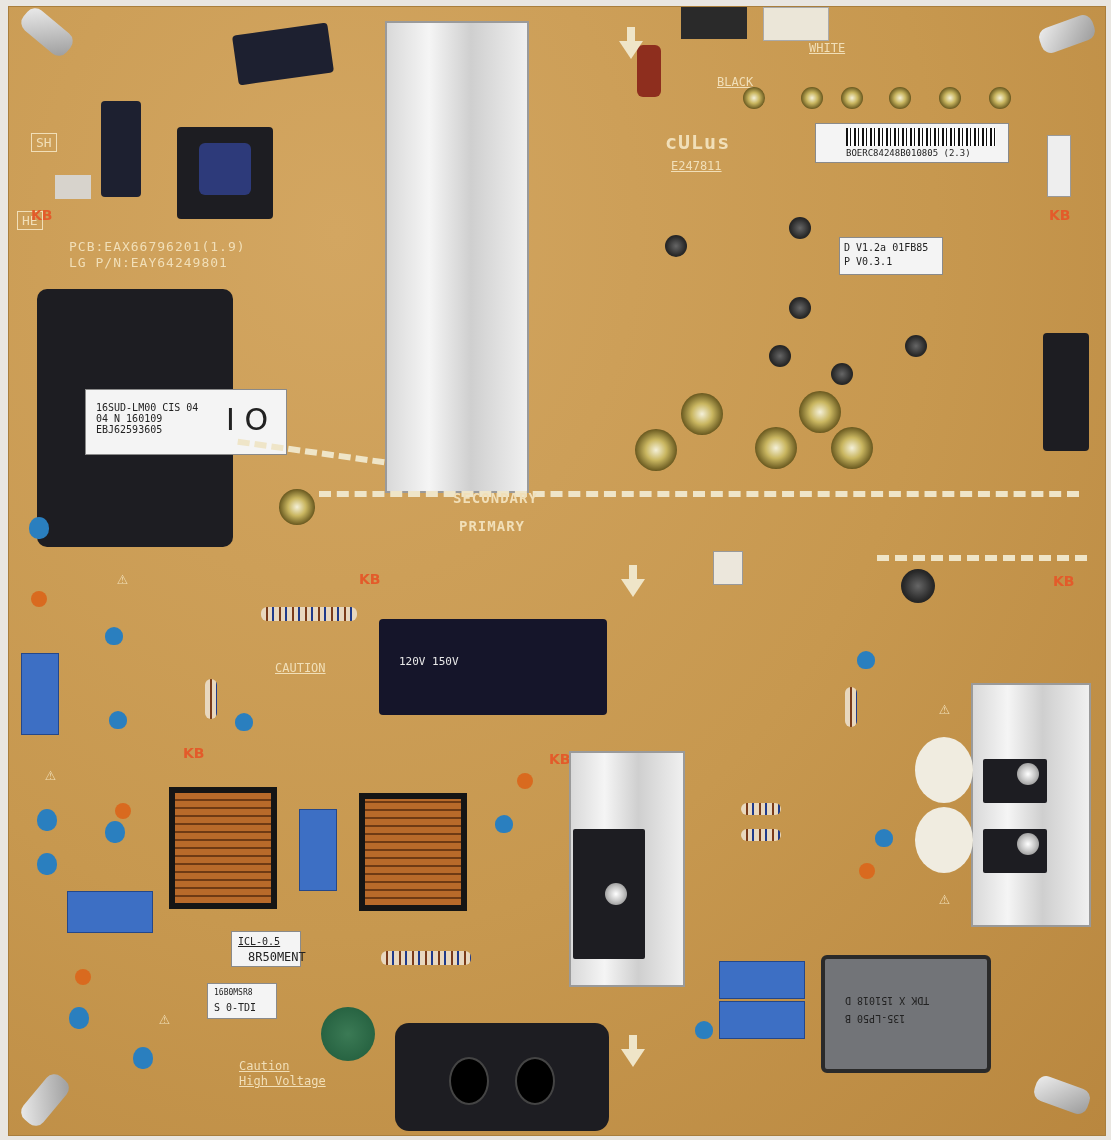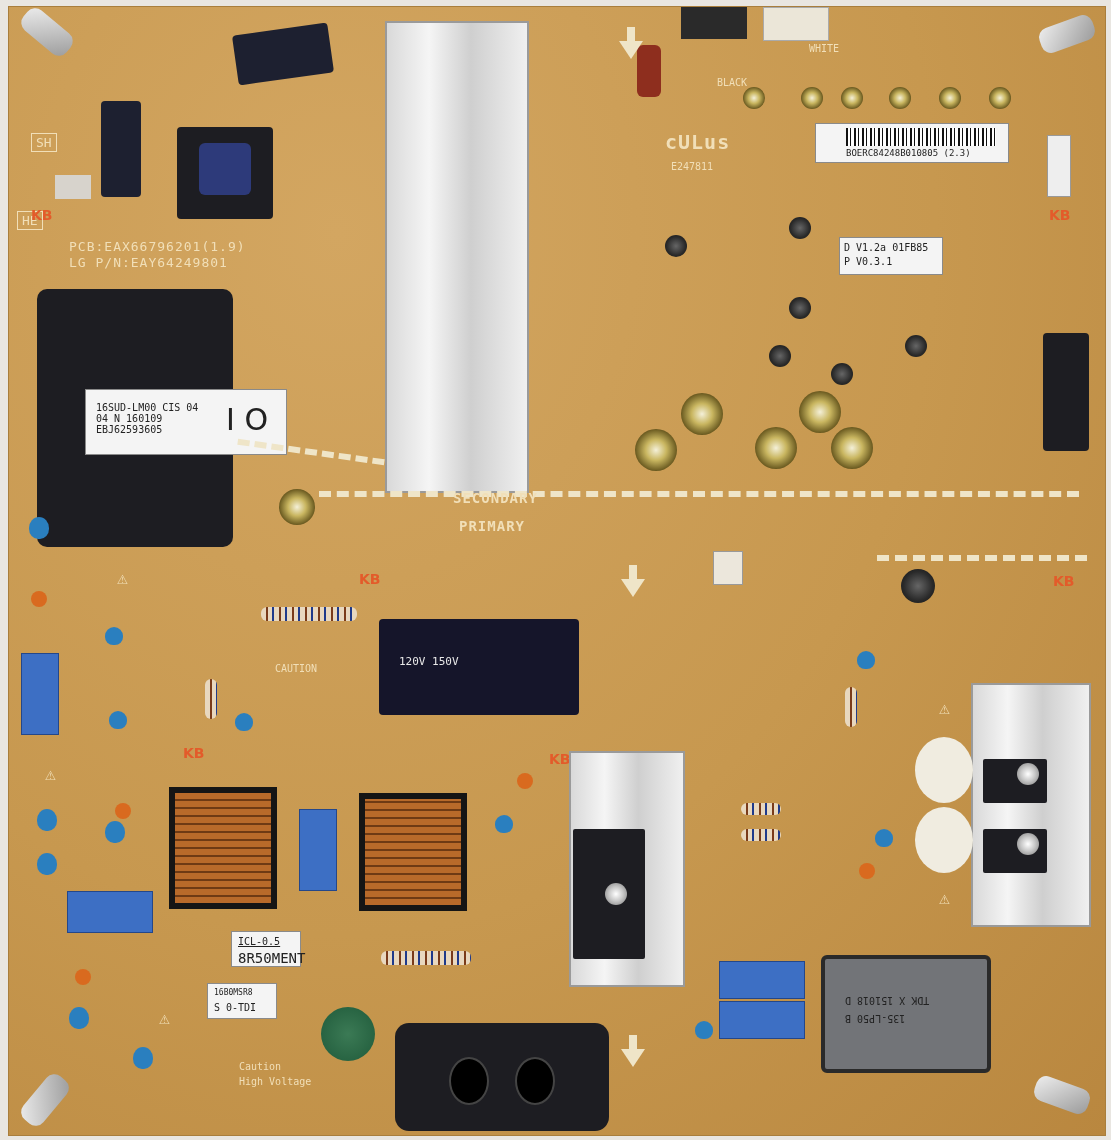--- a/index.html
+++ b/index.html
@@ -2,21 +2,21 @@
 <html><head>
 <meta charset="utf-8">
 <style>
   html,body{margin:0;padding:0;background:#e9e6e1;}
   body{width:1111px;height:1140px;position:relative;overflow:hidden;font-family:"DejaVu Sans Mono","Liberation Mono",monospace;}
   .pcb{position:absolute;left:8px;top:6px;width:1096px;height:1128px;background:#c99a52;
        background-image:radial-gradient(ellipse at 30% 20%,#d3a661 0%,#c7984f 55%,#b9873f 100%);
        border:1px solid #a97e3c;}
   .abs{position:absolute;}
   .silk{position:absolute;color:#f1dfb8;font-size:13px;letter-spacing:1px;white-space:pre;line-height:15px;}
-  .silk.sm{font-size:10px;letter-spacing:0;}
+  .silk.sm{font-size:12px;letter-spacing:0;text-decoration:underline;}
   .boxlbl{position:absolute;border:1px solid #f1dfb8;color:#f1dfb8;font-size:13px;padding:1px 4px;}
   .heatsink{position:absolute;background:linear-gradient(90deg,#d9d9d9,#f5f5f5 30%,#cfcfcf 60%,#f0f0f0);border:2px solid #9a9a9a;}
   .label-white{position:absolute;background:#f4f4f4;border:1px solid #8a8a8a;color:#222;font-size:10px;}
   .black{position:absolute;background:#1d1d22;border-radius:4px;}
   .cap{position:absolute;border-radius:50%;background:radial-gradient(circle,#f4f0d8 0%,#c9b660 35%,#6a5a20 70%,#2b2510 100%);}
   .smallcap{position:absolute;border-radius:50%;background:radial-gradient(circle,#666 0%,#2a2a2a 60%,#111 100%);}
   .bluecap{position:absolute;border-radius:50% 50% 45% 45%;background:#2a7fbf;}
   .orangecap{position:absolute;border-radius:50%;background:#d96a1f;}
   .bluebox{position:absolute;background:#3d6fc4;border:1px solid #24478a;}
   .resist{position:absolute;border-radius:6px;background:repeating-linear-gradient(90deg,#e8d8bf 0 5px,#7a3b1a 5px 7px,#e8d8bf 7px 11px,#1f3a8a 11px 13px);}
@@ -128,21 +128,21 @@
   <div class="kb" style="left:540px;top:744px;">KB</div>
 
   <div class="resist" style="left:252px;top:600px;width:96px;height:14px;"></div>
   <div class="resist" style="left:372px;top:944px;width:90px;height:14px;"></div>
   <div class="resist" style="left:196px;top:672px;width:12px;height:40px;"></div>
   <div class="resist" style="left:836px;top:680px;width:12px;height:40px;"></div>
   <div class="resist" style="left:732px;top:796px;width:40px;height:12px;"></div>
   <div class="resist" style="left:732px;top:822px;width:40px;height:12px;"></div>
   <div class="silk sm" style="left:266px;top:654px;">CAUTION</div>
 
-  <div class="black" style="left:370px;top:612px;width:200px;height:96px;background:#15152a;">
+  <div class="black" style="left:370px;top:612px;width:228px;height:96px;background:#15152a;">
     <div style="position:absolute;left:20px;top:36px;color:#e8e8e8;font-size:11px;">120V 150V</div>
   </div>
 
   <div class="abs" style="left:704px;top:544px;width:28px;height:32px;background:#ece7dc;border:1px solid #999;"></div>
 
   <div class="heatsink" style="left:560px;top:744px;width:112px;height:232px;">
     <div class="black" style="left:2px;top:76px;width:72px;height:130px;border-radius:2px;"></div>
   </div>
   <div class="heatsink" style="left:962px;top:676px;width:116px;height:240px;">
     <div class="black" style="left:10px;top:74px;width:64px;height:44px;border-radius:2px;"></div>
@@ -155,21 +155,21 @@
   <div class="coil" style="left:350px;top:786px;width:96px;height:106px;"></div>
 
   <div class="bluebox" style="left:12px;top:646px;width:36px;height:80px;"></div>
   <div class="bluebox" style="left:290px;top:802px;width:36px;height:80px;"></div>
   <div class="bluebox" style="left:58px;top:884px;width:84px;height:40px;"></div>
   <div class="bluebox" style="left:710px;top:954px;width:84px;height:36px;"></div>
   <div class="bluebox" style="left:710px;top:994px;width:84px;height:36px;"></div>
 
   <div class="label-white" style="left:222px;top:924px;width:68px;height:34px;">
     <div style="position:absolute;left:6px;top:4px;text-decoration:underline;">ICL-0.5</div>
-    <div style="position:absolute;left:6px;top:18px;font-size:14px;">8R50MENT</div>
+    <div style="position:absolute;left:16px;top:18px;font-size:12px;">8R50MENT</div>
   </div>
   <div class="label-white" style="left:198px;top:976px;width:68px;height:34px;">
     <div style="position:absolute;left:6px;top:4px;font-size:8px;">16B0MSR8</div>
     <div style="position:absolute;left:6px;top:18px;">S 0-TDI</div>
   </div>
 
   <div class="abs" style="left:312px;top:1000px;width:54px;height:54px;border-radius:50%;background:radial-gradient(circle,#3b7a55,#1f5a3a);"></div>
 
   <div class="black" style="left:386px;top:1016px;width:214px;height:108px;border-radius:14px;">
     <div class="abs" style="left:54px;top:34px;width:36px;height:44px;border-radius:50%;background:#000;border:2px solid #444;"></div>

